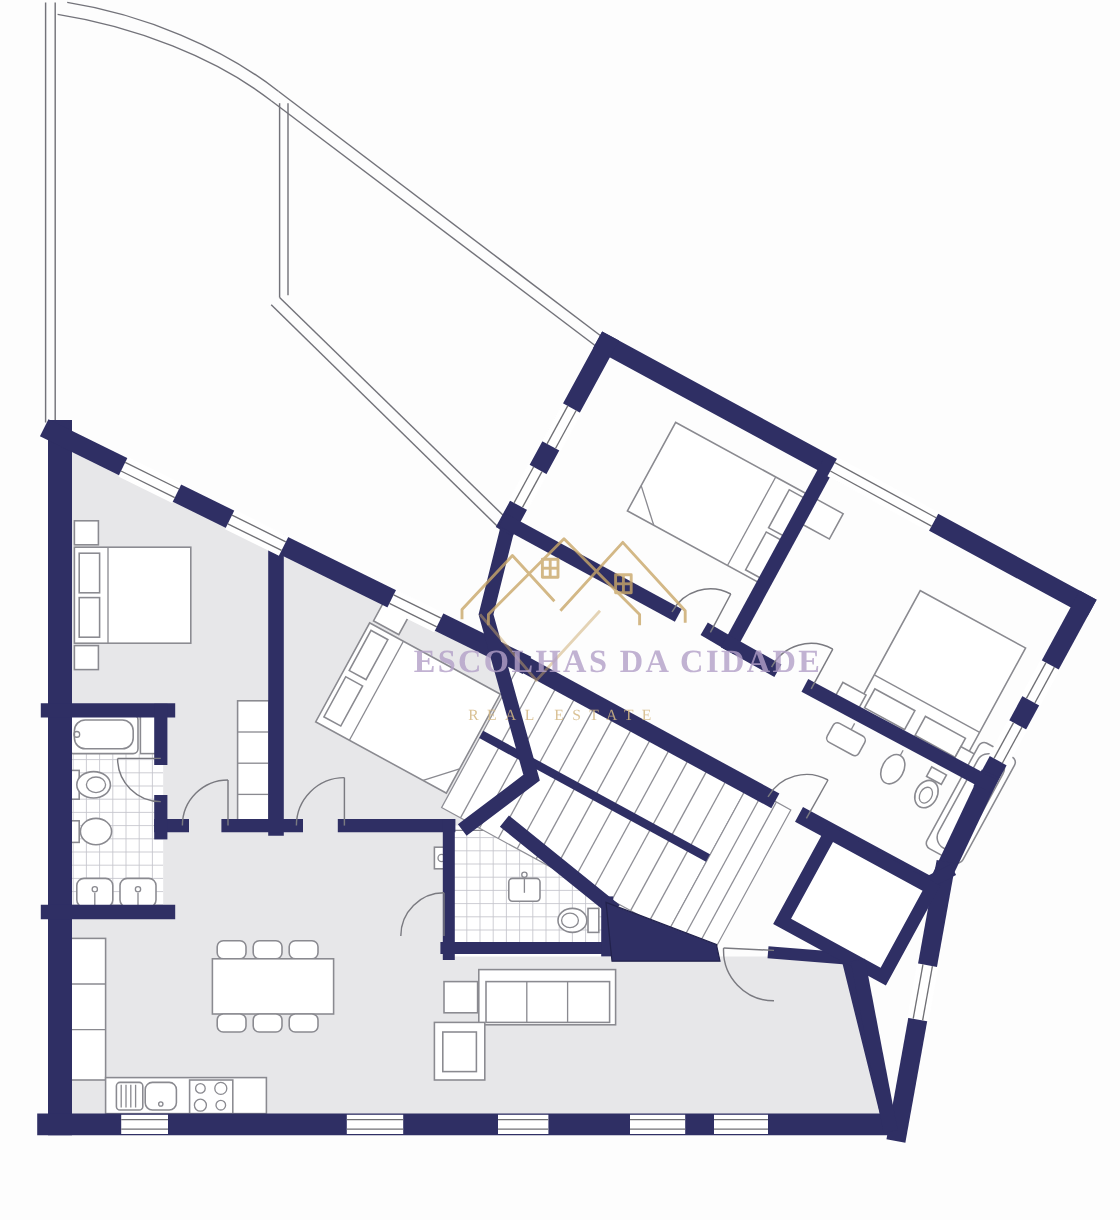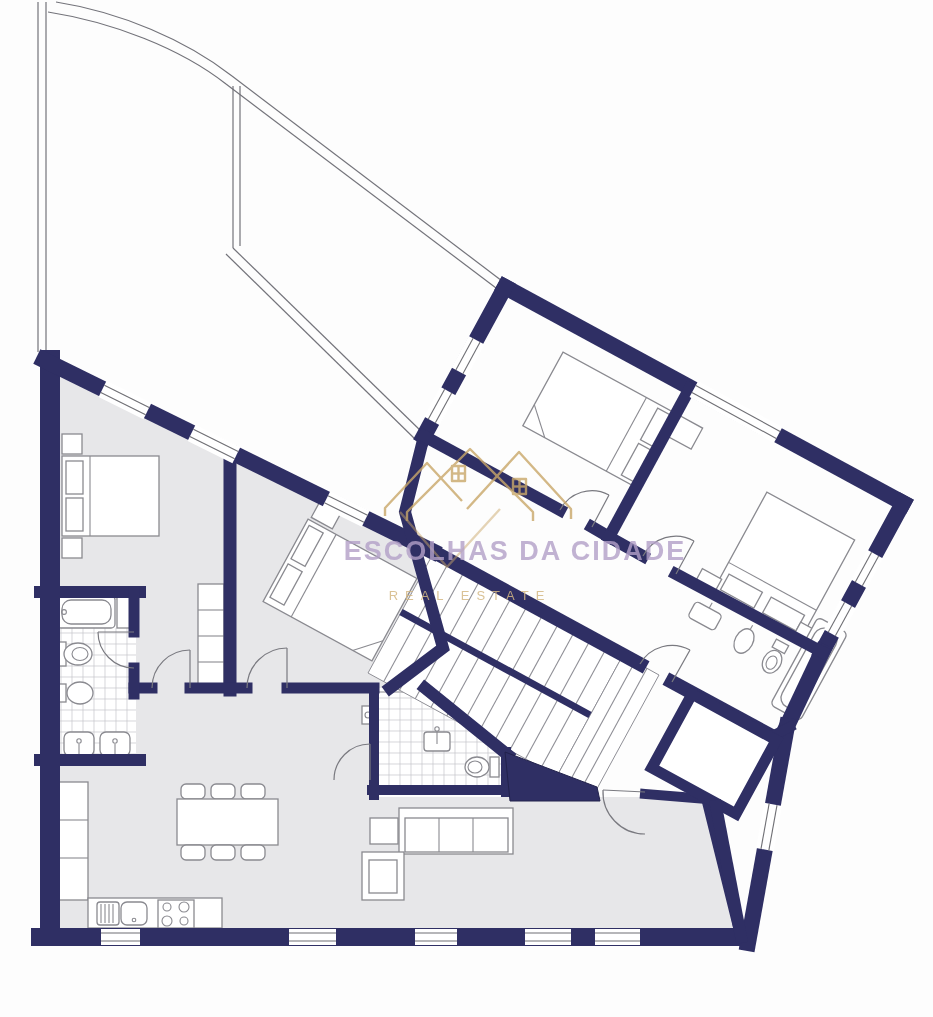--- a/index.html
+++ b/index.html
@@ -1,17 +1,17 @@
 <!DOCTYPE html>
 <html><head>
 <meta charset="utf-8">
 <style>
   html,body{margin:0;padding:0;background:#fdfdfd;}
   .page{width:933px;height:1017px;position:relative;overflow:hidden;
-        font-family:Liberation Sans, sans-serif;}
+        font-family:Liberation Serif, serif;}
   svg{display:block}
   .thin{stroke:#73737a;stroke-width:1.2;fill:none}
   .wall{stroke:#2f2f64;fill:none;stroke-linecap:square}
   .wallfill{fill:#2f2f64;stroke:#22224c;stroke-width:1}
   .furn{fill:#ffffff;stroke:#8a8a90;stroke-width:1.3}
   .furnln{stroke:#8a8a90;stroke-width:1.1;fill:none}
   .winrect{fill:#ffffff;stroke:none}
   .winln{stroke:#6f6f74;stroke-width:1.1}
   .arc{stroke:#7a7a80;stroke-width:1.2;fill:none}
   .tile{stroke:#c4c4ca;stroke-width:0.7}

